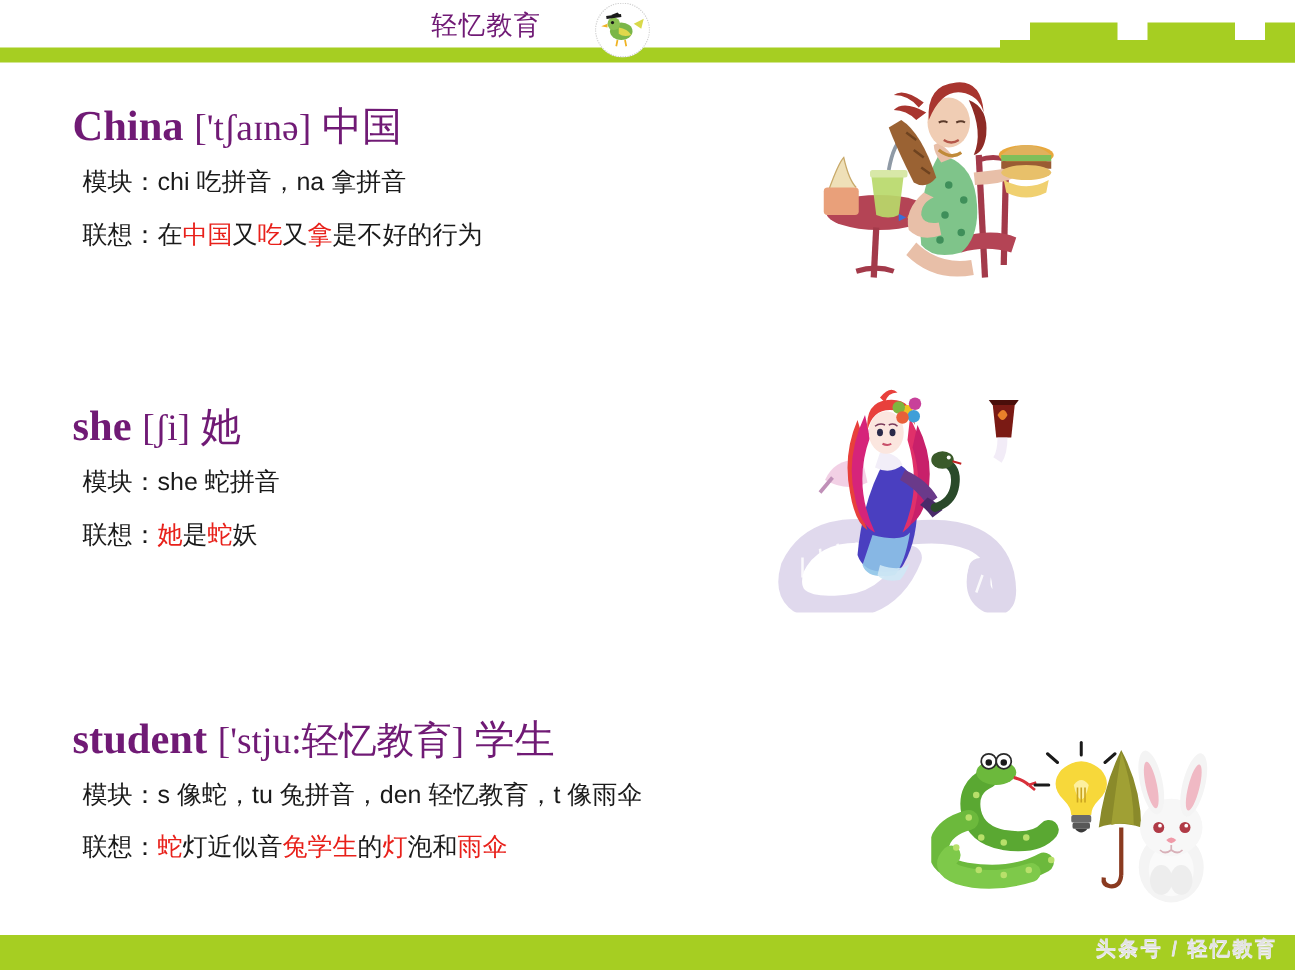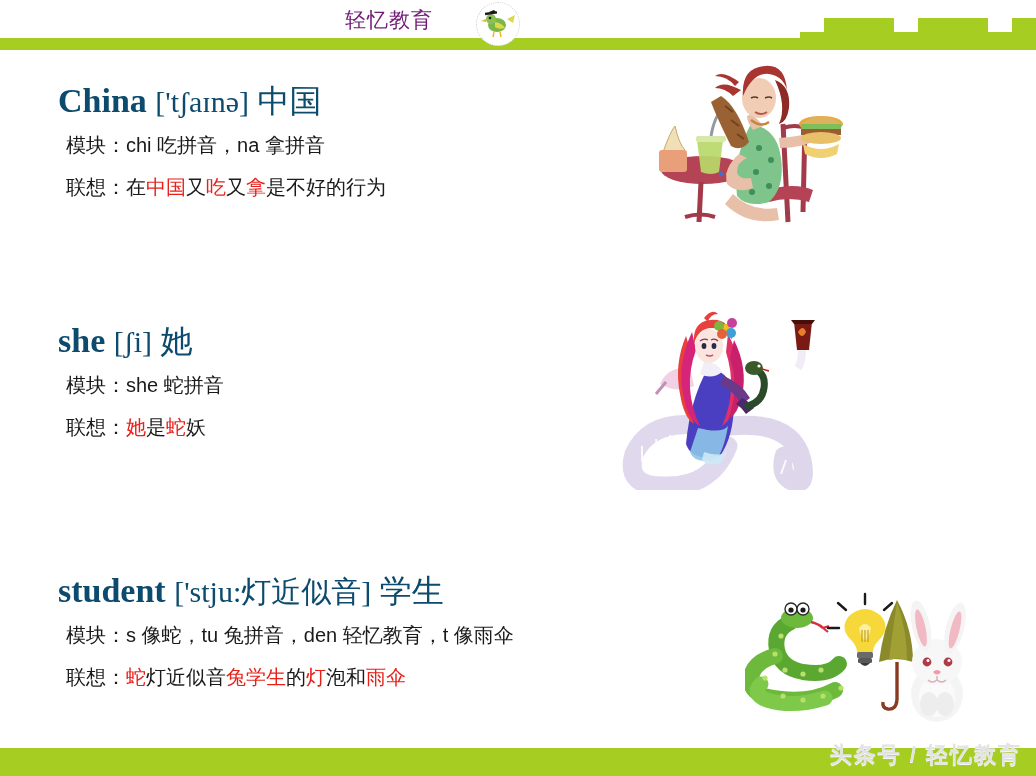--- a/index.html
+++ b/index.html
@@ -97,21 +97,21 @@
   .entry-1 { top: 30px; }
   .entry-2 { top: 270px; }
   .entry-3 { top: 520px; }
 
   .headword {
     position: absolute;
     left: 58px;
     top: 0;
     font-family: "Liberation Serif", "DejaVu Serif", serif;
     font-size: 34px;
-    color: #0c4a6e;
+    color: #701a75;
     white-space: nowrap;
   }
   .hw-word   { font-weight: bold; }
   .hw-ipa    { font-weight: normal; font-size: 30px; }
   .hw-cn     { font-weight: normal; font-size: 32px; }
 
   .line {
     position: absolute;
     left: 66px;
     font-family: "Liberation Sans", "DejaVu Sans", sans-serif;
@@ -134,21 +134,21 @@
     bottom: 0;
     width: 1036px;
     height: 28px;
     background: #a6ce22;
   }
   .watermark {
     position: absolute;
     right: 14px;
     bottom: 6px;
     font-family: "Liberation Sans", "DejaVu Sans", sans-serif;
-    font-size: 22px;
+    font-size: 16px;
     font-weight: bold;
     color: #e3e3e3;
     text-shadow: 0 1px 0 #f7f7f7;
     letter-spacing: 2px;
     white-space: nowrap;
   }
 </style>
 </head>
 <body>
 
@@ -340,21 +340,21 @@
           <path d="M179 10 h24 l-3 4 h-18 z" fill="#4a0e0a"></path>
           <path d="M186 22 q5 -8 8 0 q-4 8 -8 0 z" fill="#e8802a"></path>
           <path d="M190 40 q0 12 -4 18" stroke="#ece4f4" stroke-width="8" fill="none" opacity="0.7"></path>
         </svg>
       </div>
     </div>
 
     <div class="entry entry-3">
       <div class="headword">
         <span class="hw-word">student</span>
-        <span class="hw-ipa">['stju:灯近似音]</span>
+        <span class="hw-ipa">['stju:轻忆教育]</span>
         <span class="hw-cn">学生</span>
       </div>
 
       <div class="line line-mod">
         <span>模块：</span><span>s 像蛇，tu 兔拼音，den 轻忆教育，t 像雨伞</span>
       </div>
 
       <div class="line line-asc">
         <span>联想：</span><span class="hl">蛇</span><span>灯近似音</span><span class="hl">兔学生</span><span>的</span><span class="hl">灯</span><span>泡和</span><span class="hl">雨伞</span>
       </div>

